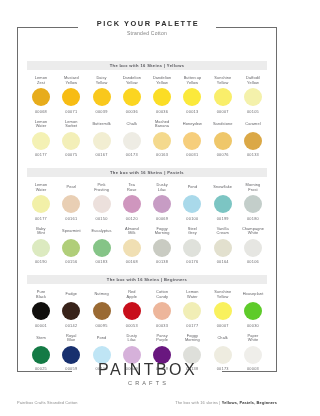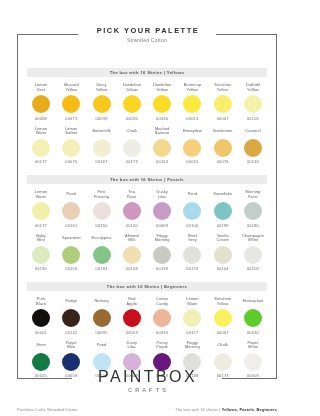--- a/index.html
+++ b/index.html
@@ -12,21 +12,21 @@
     height: 416px;
     font-family: "Liberation Sans", sans-serif;
     color: #3a3a3a;
     overflow: hidden;
     position: relative;
   }
 
   
   .poster {
     position: absolute;
-    left: 0; top: 12px;
+    left: 0; top: 5px;
     width: 294px;
     height: 322px;
   }
   .frame {
     position: absolute;
     left: 17px;
     top: 22px;
     width: 260px;
     height: 345px;
     border: 1px solid #6d6d6d;

